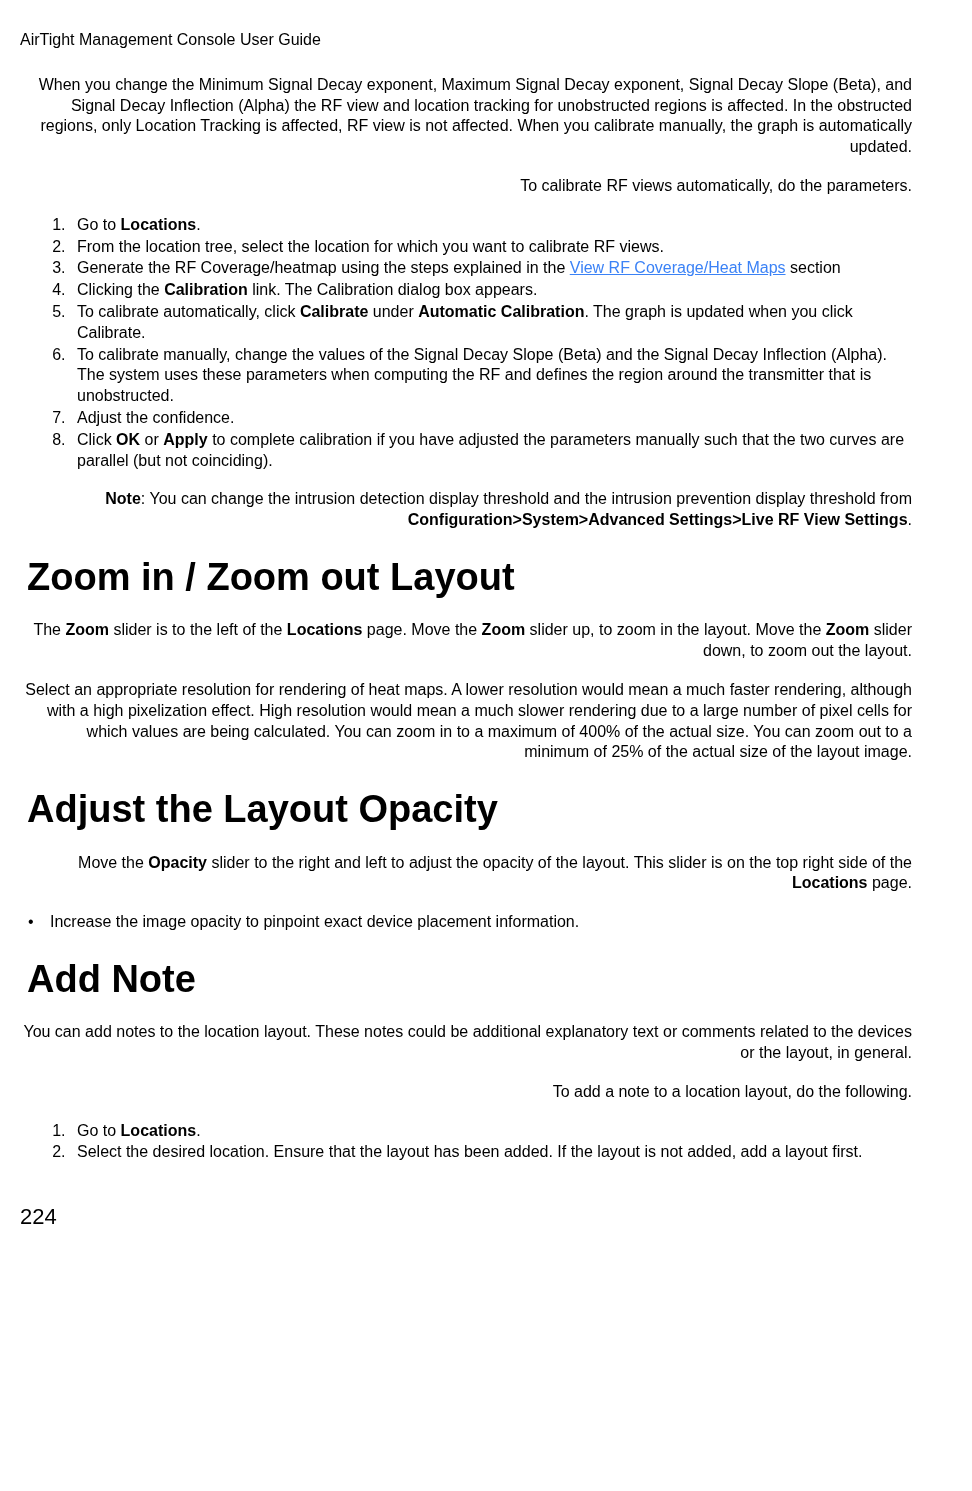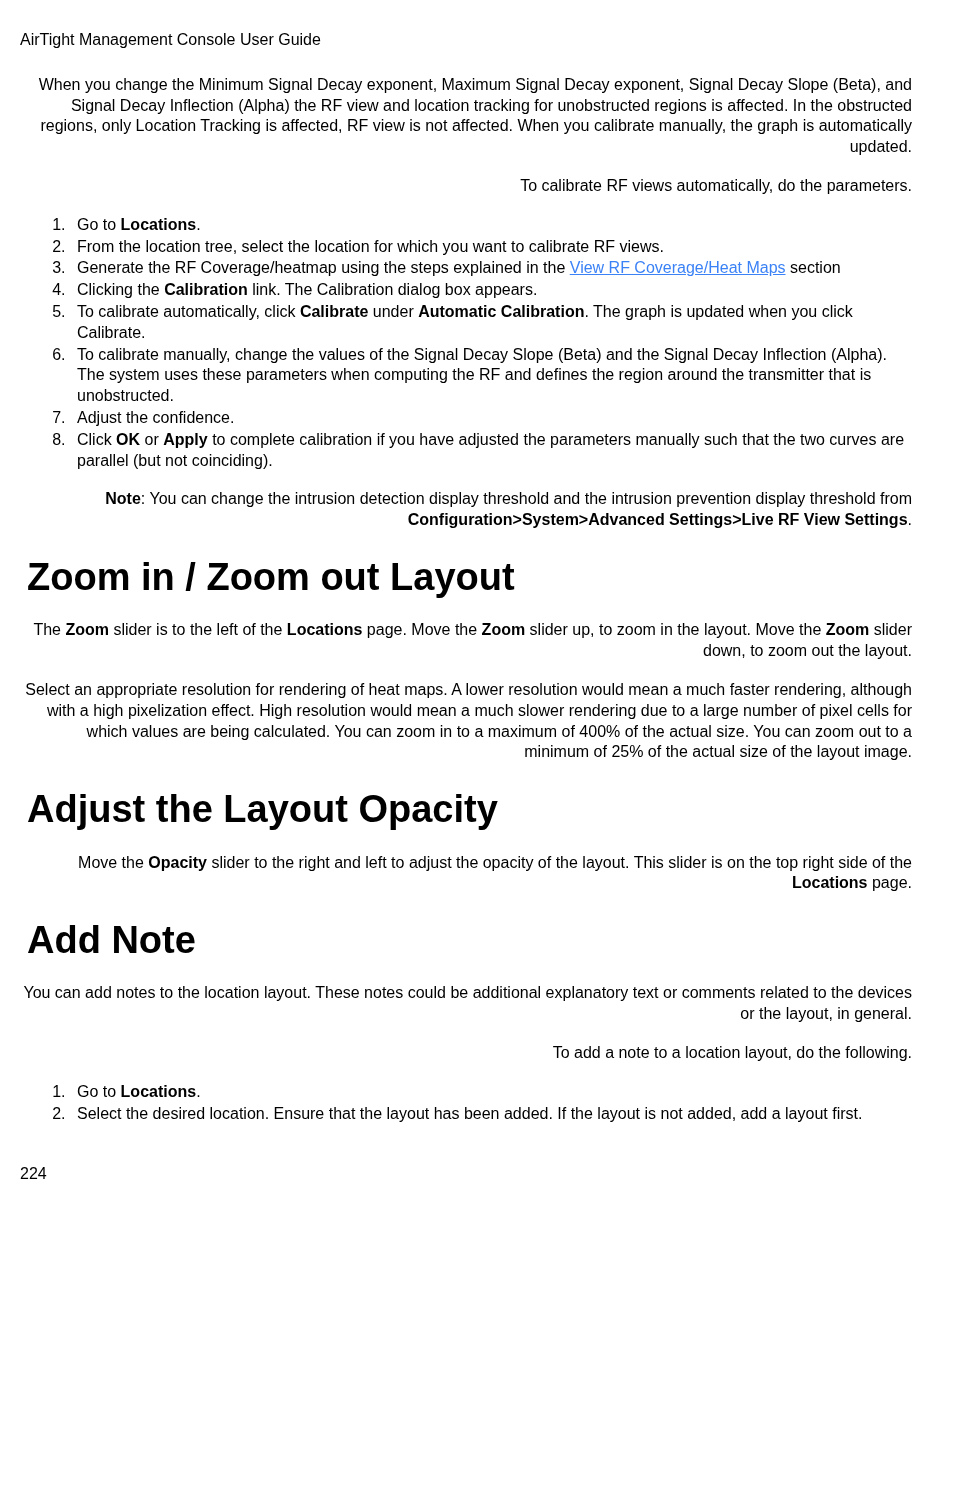--- a/index.html
+++ b/index.html
@@ -49,21 +49,21 @@
     }
     .bold {
       font-weight: bold;
     }
     .link {
       color: #3b82f6;
       text-decoration: underline;
     }
     .page-number {
       margin-top: 40px;
-      font-size: 16px;
+      font-size: 22px;
     }
   </style>
 </head>
 <body>
 
 <div class="header-title">AirTight Management Console User Guide</div>
 
 <p>When you change the Minimum Signal Decay exponent, Maximum Signal Decay exponent, Signal Decay Slope (Beta), and Signal Decay Inflection (Alpha) the RF view and location tracking for unobstructed regions is affected. In the obstructed regions, only Location Tracking is affected, RF view is not affected. When you calibrate manually, the graph is automatically updated.</p>
 
 <p>To calibrate RF views automatically, do the parameters.</p>
@@ -85,20 +85,21 @@
 
 <p><span>The </span><span class="bold">Zoom</span><span> slider is to the left of the </span><span class="bold">Locations</span><span> page. Move the </span><span class="bold">Zoom</span><span> slider up, to zoom in the layout. Move the </span><span class="bold">Zoom</span><span> slider down, to zoom out the layout.</span></p>
 
 <p>Select an appropriate resolution for rendering of heat maps. A lower resolution would mean a much faster rendering, although with a high pixelization effect. High resolution would mean a much slower rendering due to a large number of pixel cells for which values are being calculated. You can zoom in to a maximum of 400% of the actual size. You can zoom out to a minimum of 25% of the actual size of the layout image.</p>
 
 <h2>Adjust the Layout Opacity</h2>
 
 <p><span>Move the </span><span class="bold">Opacity</span><span> slider to the right and left to adjust the opacity of the layout. This slider is on the top right side of the </span><span class="bold">Locations</span><span> page.</span></p>
 
 <ul>
+  <li>Increase the image opacity to pinpoint exact device placement information.</li>
 </ul>
 
 <h2>Add Note</h2>
 
 <p>You can add notes to the location layout. These notes could be additional explanatory text or comments related to the devices or the layout, in general.</p>
 
 <p>To add a note to a location layout, do the following.</p>
 
 <ol>
   <li><span>Go to </span><span class="bold">Locations</span><span>.</span></li>

